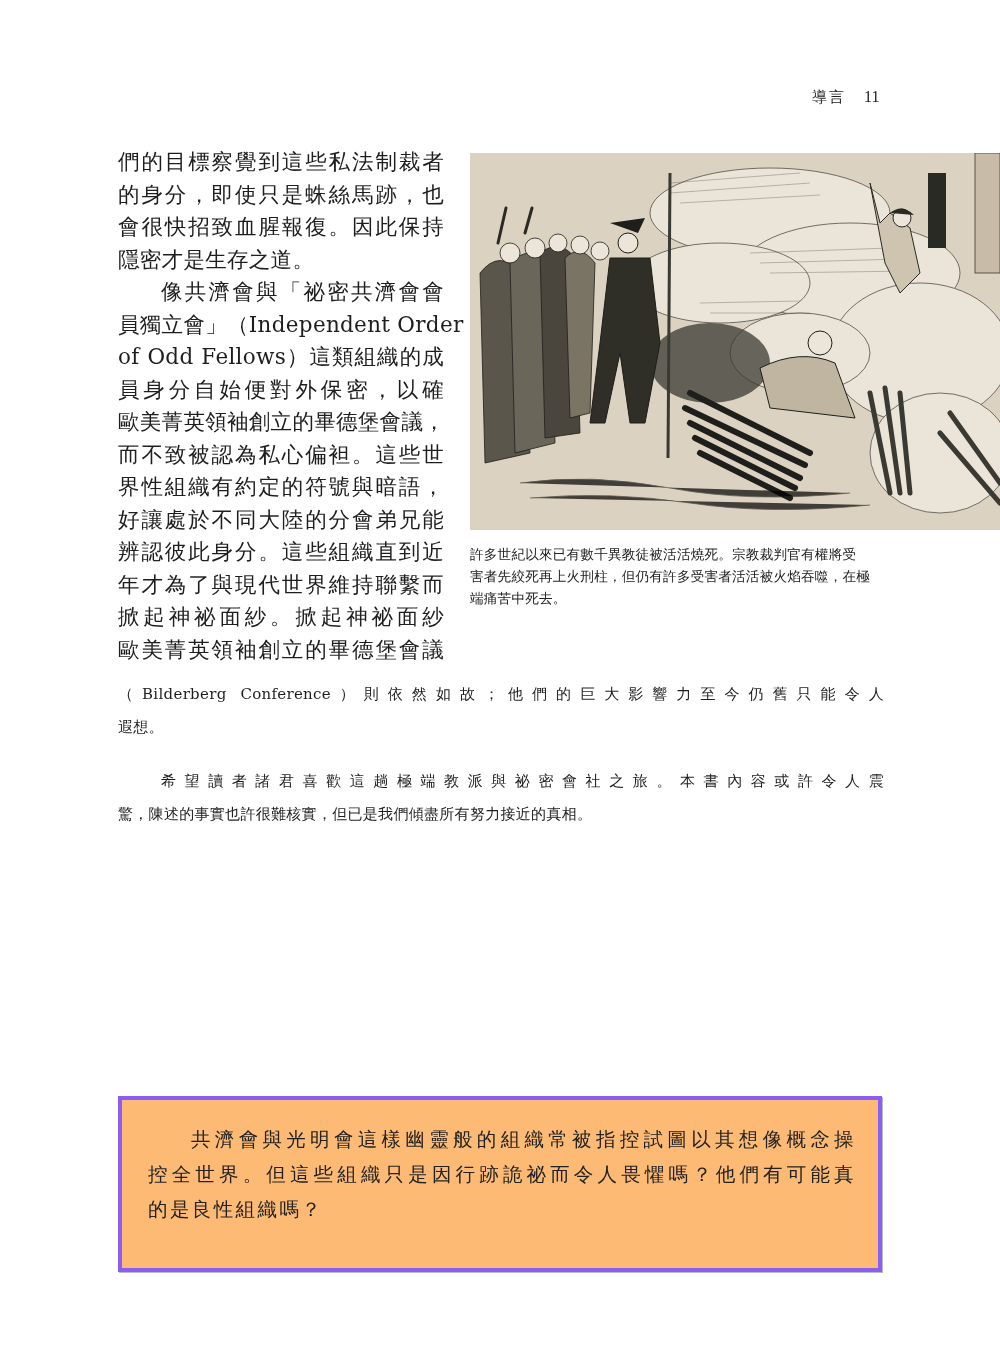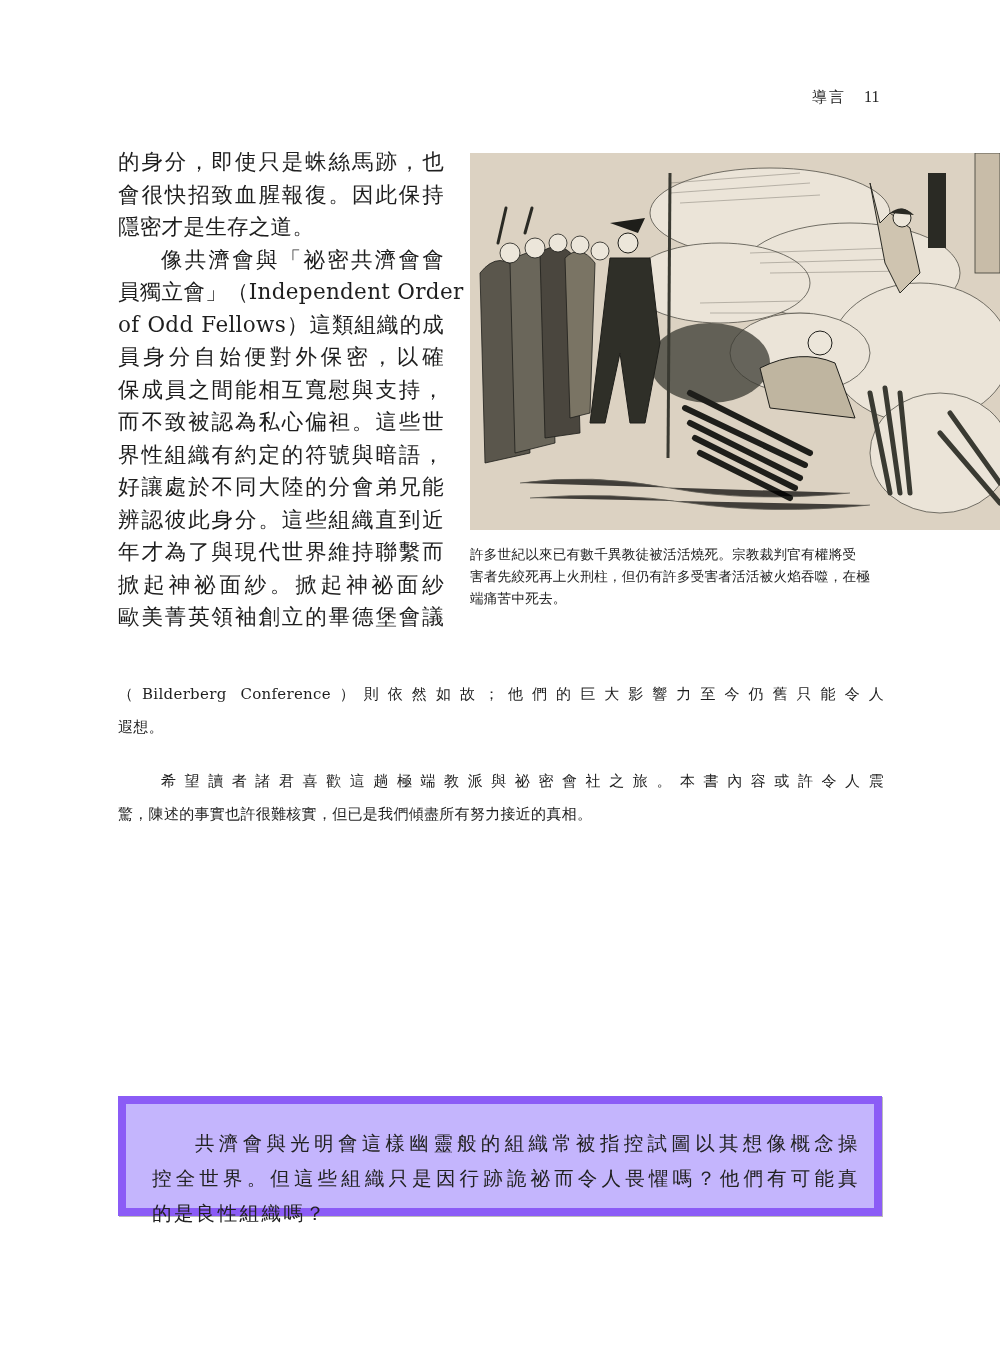--- a/index.html
+++ b/index.html
@@ -36,49 +36,50 @@
 
     .full-text {
       position: absolute; left: 118px; top: 678px; width: 766px;
       font-size: 15px; line-height: 32.5px; letter-spacing: 0.3px;
     }
     .full-text .line { display: block; white-space: nowrap; text-align: justify; text-align-last: justify; }
     .full-text .line.last { text-align-last: left; }
     .full-text .para2 { margin-top: 22px; }
 
     .callout {
-      position: absolute; left: 118px; top: 1096px; width: 764px; height: 120px;
-      border: 8px solid #8b5cf6; box-shadow: 1px 1px 0 #bbb;
-      background: #c4b5fd;
+      position: absolute; left: 118px; top: 1096px; width: 764px; height: 176px;
+      border: 4px solid #8b5cf6; box-shadow: 1px 1px 0 #bbb;
+      background: #fdba74;
     }
     .callout-text {
       position: absolute; left: 26px; top: 22px; width: 708px;
       font-family: "DejaVu Serif", "Liberation Serif", serif;
       font-size: 19.5px; line-height: 35px; letter-spacing: 2.4px; color: #222;
     }
     .callout-text .line { display: block; white-space: nowrap; text-align: justify; text-align-last: justify; }
     .callout-text .line.last { text-align-last: left; }
   </style>
 </head>
 <body>
 
 <div class="running-head">
   <span>導言</span>
   <span class="pnum">11</span>
 </div>
 
 <div class="col-text">
+  <span class="line">們的目標察覺到這些私法制裁者</span>
   <span class="line">的身分，即使只是蛛絲馬跡，也</span>
   <span class="line">會很快招致血腥報復。因此保持</span>
   <span class="line last">隱密才是生存之道。</span>
   <span class="line indent">像共濟會與「祕密共濟會會</span>
   <span class="line">員獨立會」（Independent Order</span>
   <span class="line">of Odd Fellows）這類組織的成</span>
   <span class="line">員身分自始便對外保密，以確</span>
-  <span class="line">保成員之間能相互寬慰與支持，</span>
+  <span class="line">歐美菁英領袖創立的畢德堡會議，</span>
   <span class="line">而不致被認為私心偏袒。這些世</span>
   <span class="line">界性組織有約定的符號與暗語，</span>
   <span class="line">好讓處於不同大陸的分會弟兄能</span>
   <span class="line">辨認彼此身分。這些組織直到近</span>
   <span class="line">年才為了與現代世界維持聯繫而</span>
   <span class="line">掀起神祕面紗。掀起神祕面紗</span>
   <span class="line">歐美菁英領袖創立的畢德堡會議</span>
 </div>
 
 <div class="figure">

